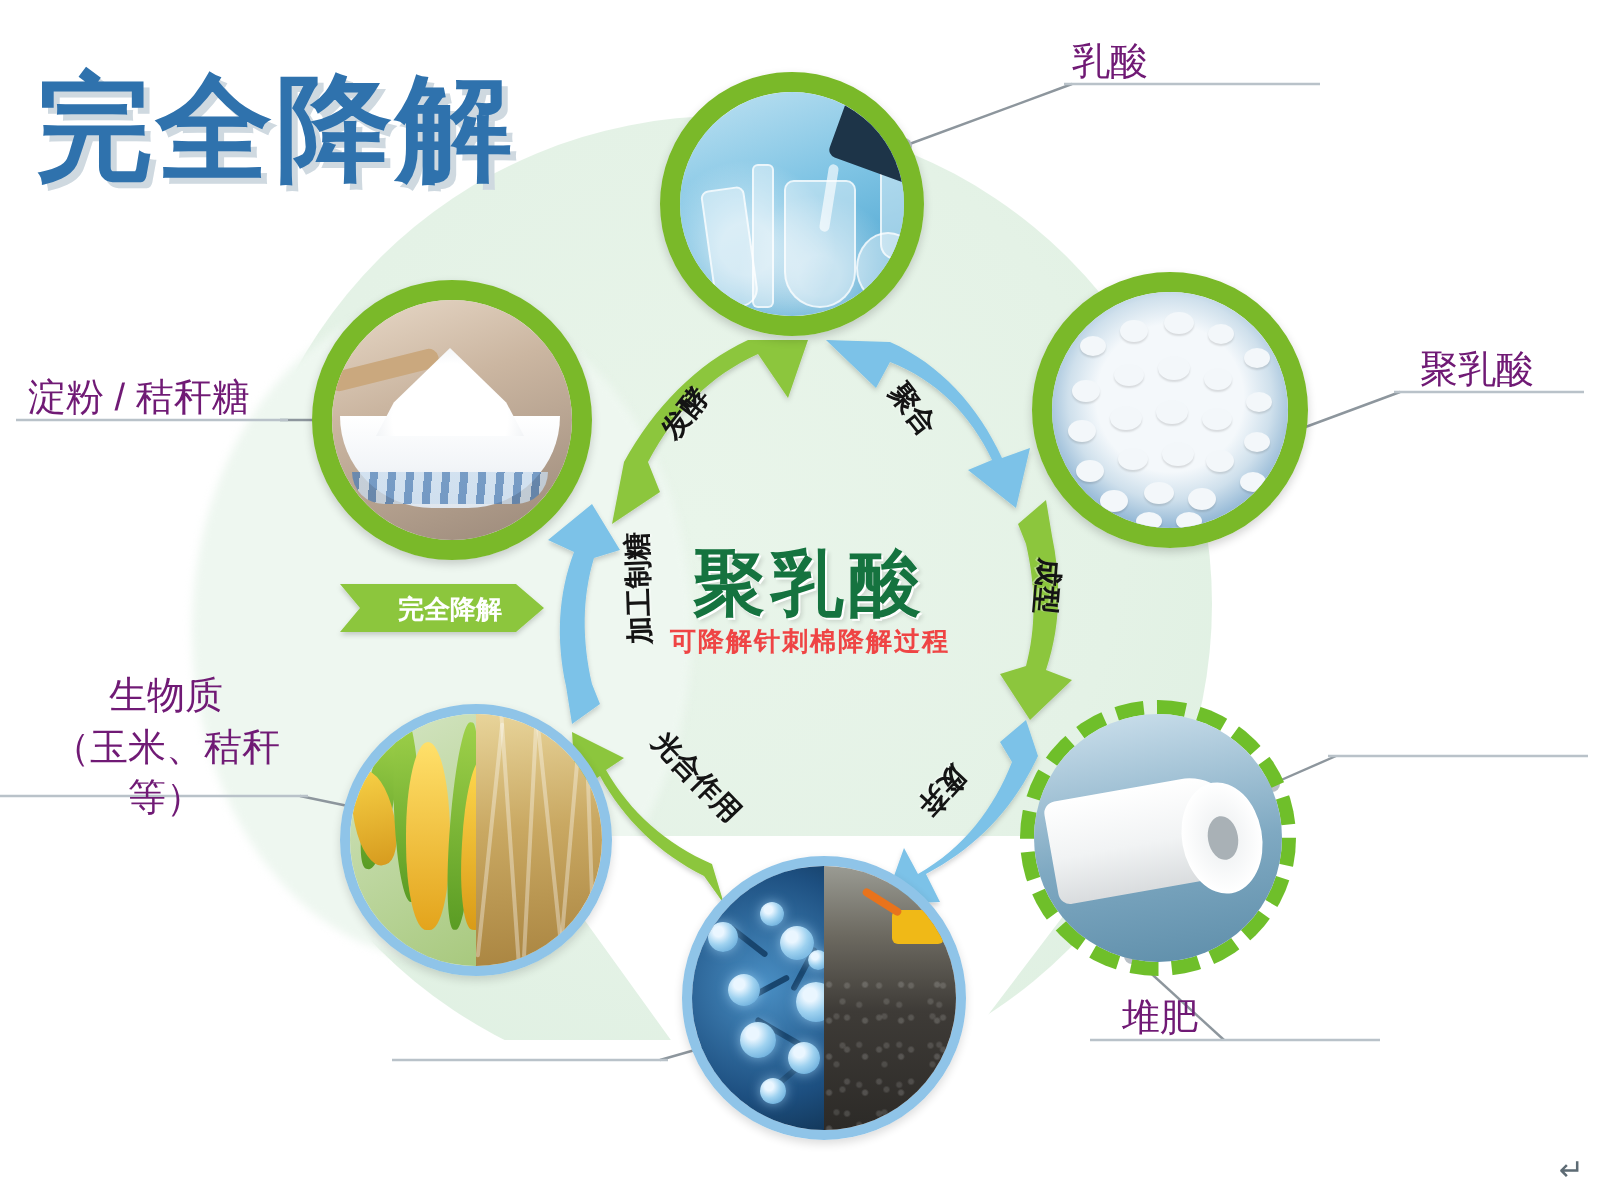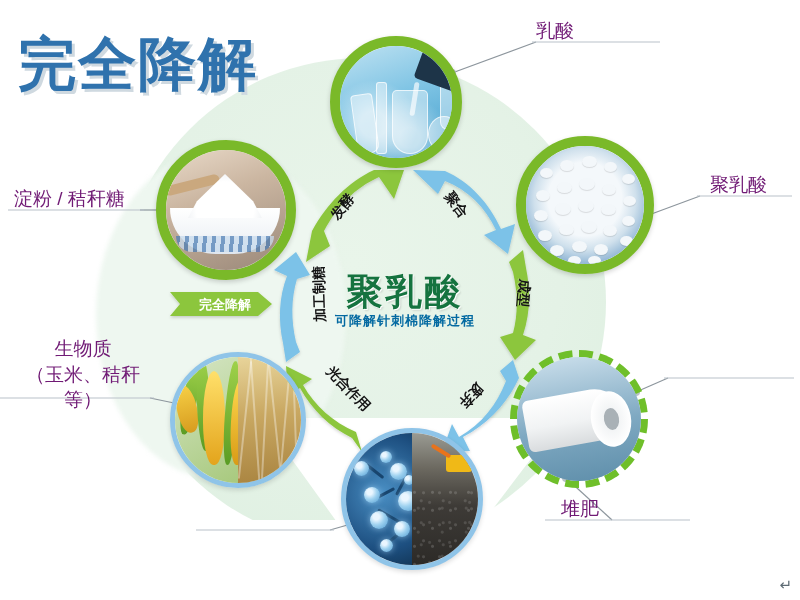--- a/index.html
+++ b/index.html
@@ -127,21 +127,21 @@
   }
 
   
   .center-main{
     position:absolute;left:315px;top:268px;width:180px;text-align:center;
     font-size:36px;font-weight:bold;color:#15733f;letter-spacing:3px;
     text-shadow:1px 1px 0 #ffffff, 2px 2px 2px rgba(0,0,0,.12);
   }
   .center-sub{
     position:absolute;left:300px;top:312px;width:210px;text-align:center;
-    font-size:13px;font-weight:bold;color:#0369a1;letter-spacing:1px;
+    font-size:13px;font-weight:bold;color:#ef4444;letter-spacing:1px;
   }
 
   
   .olabel{position:absolute;color:#701a75;font-size:19px;white-space:nowrap;}
   .olabel.two-line{white-space:normal;text-align:center;line-height:1.35;}
 
   .caret{
     position:absolute;right:8px;bottom:6px;color:#5d6b74;font-size:15px;
   }
 </style>

